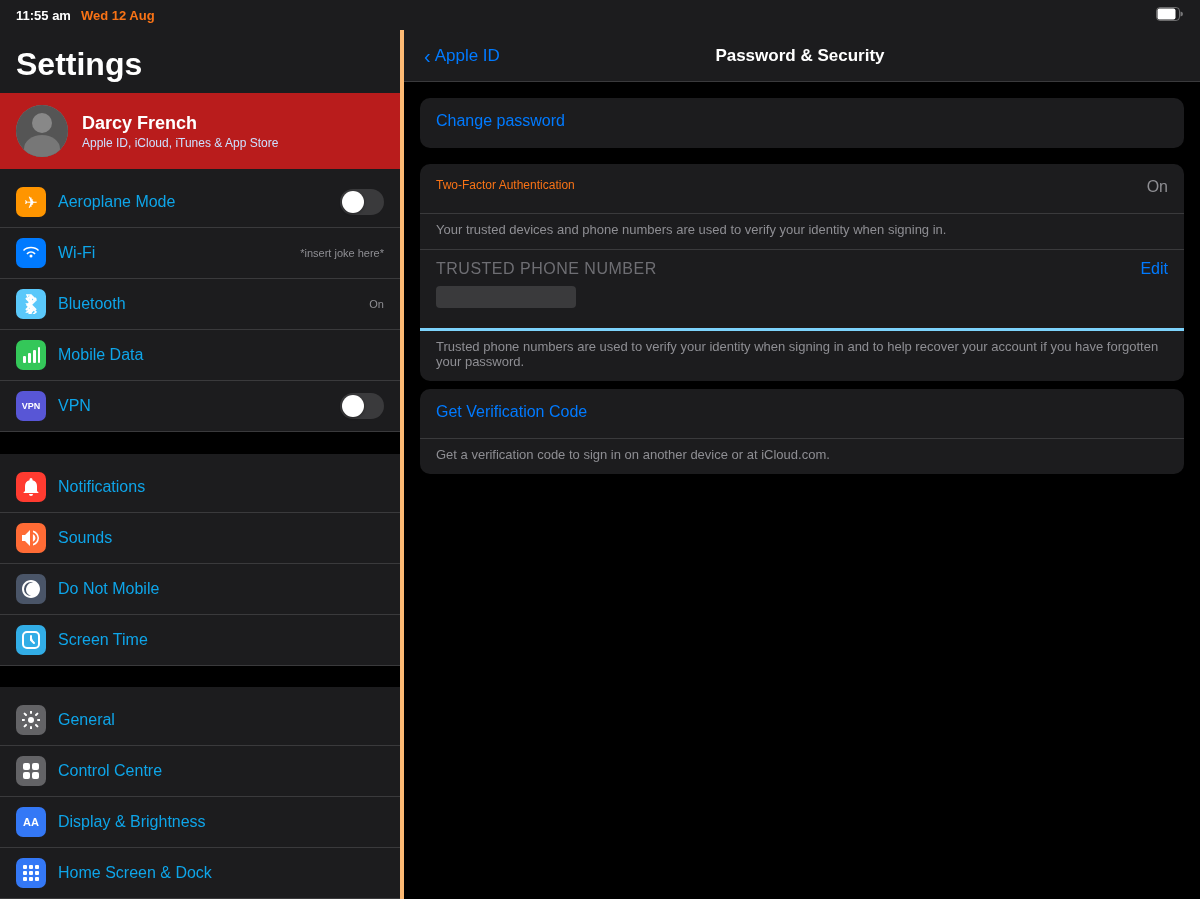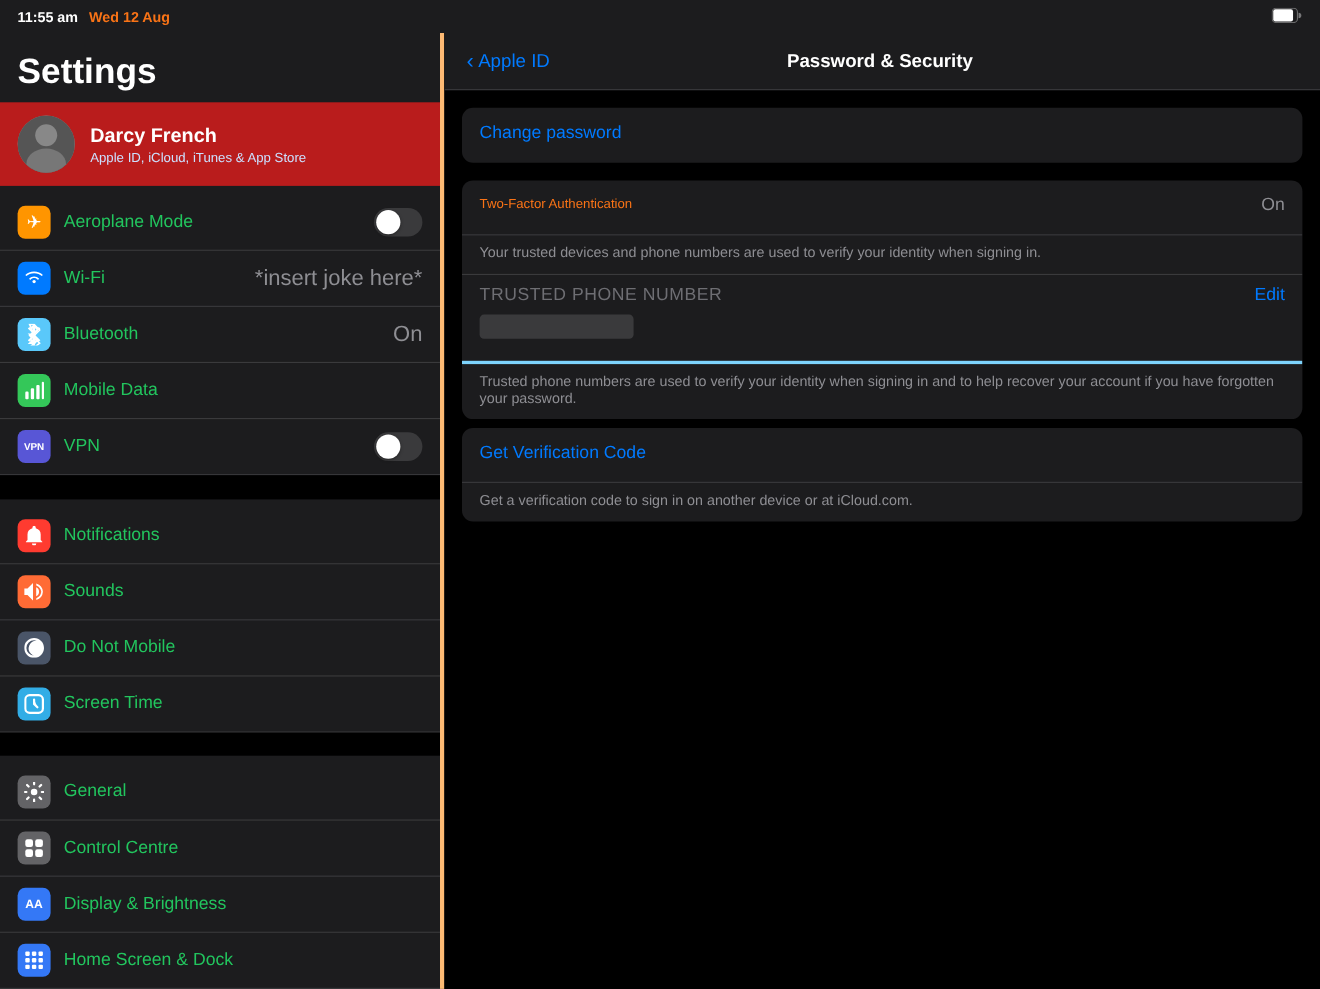--- a/index.html
+++ b/index.html
@@ -121,28 +121,28 @@
       width: 30px;
       height: 30px;
       border-radius: 7px;
       display: flex;
       align-items: center;
       justify-content: center;
       flex-shrink: 0;
       font-size: 16px;
     }
     .sidebar-label {
-      color: #22c55e;
+      color: #0ea5e9;
       font-size: 16px;
       margin-left: 12px;
       flex: 1;
     }
     .sidebar-value {
       color: #8e8e93;
-      font-size: 20px;
+      font-size: 11px;
       text-align: right;
     }
     .sidebar-toggle {
       width: 44px;
       height: 26px;
       border-radius: 13px;
       background: #3a3a3c;
       position: relative;
       flex-shrink: 0;
     }

